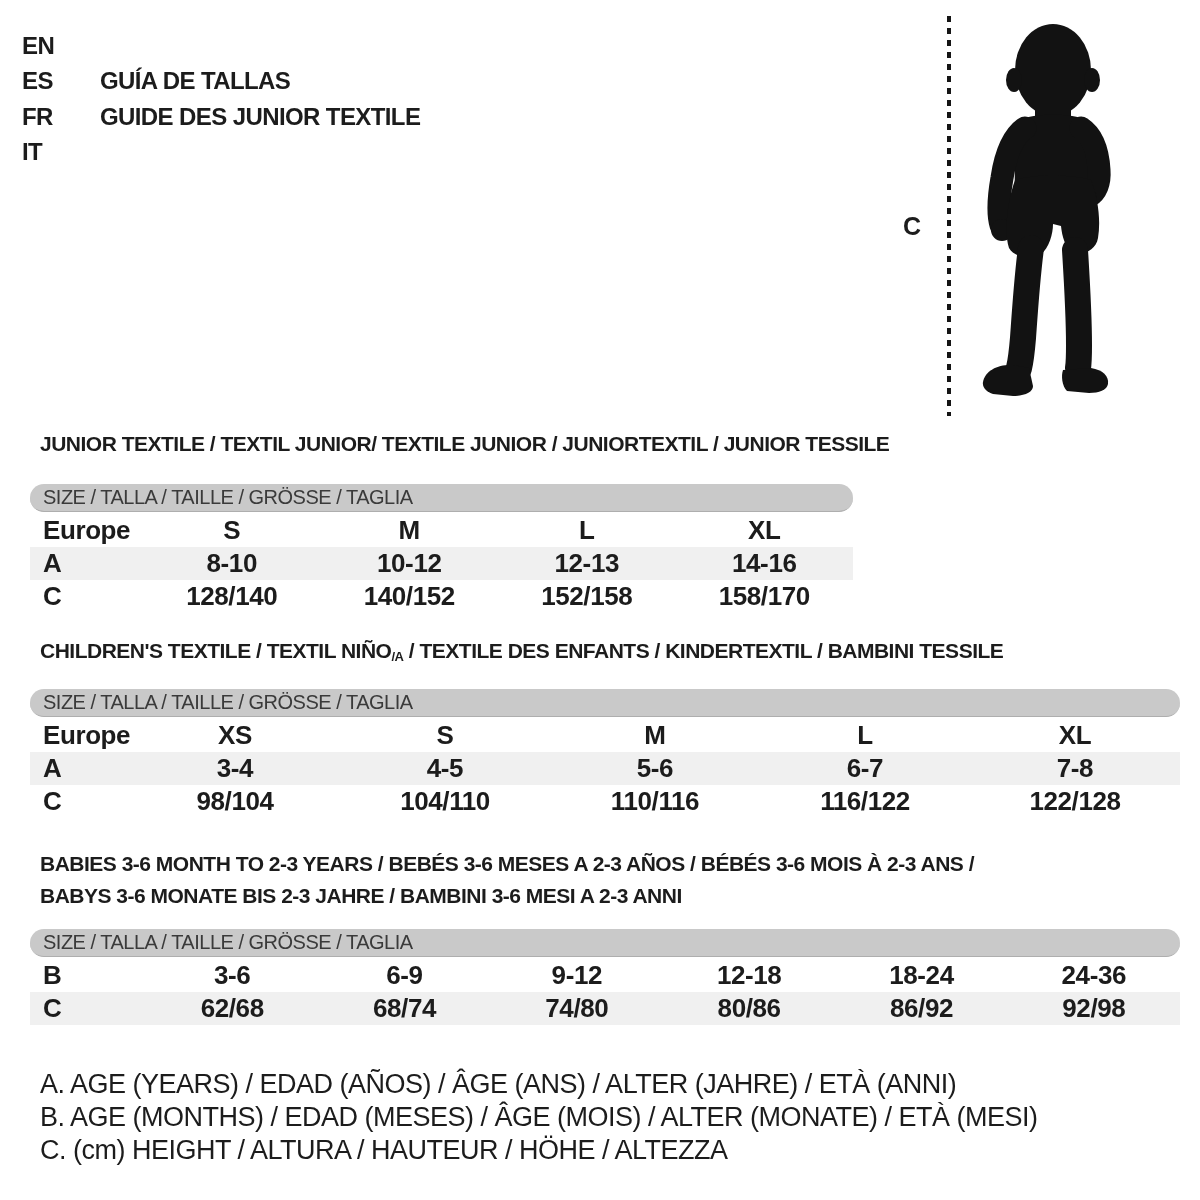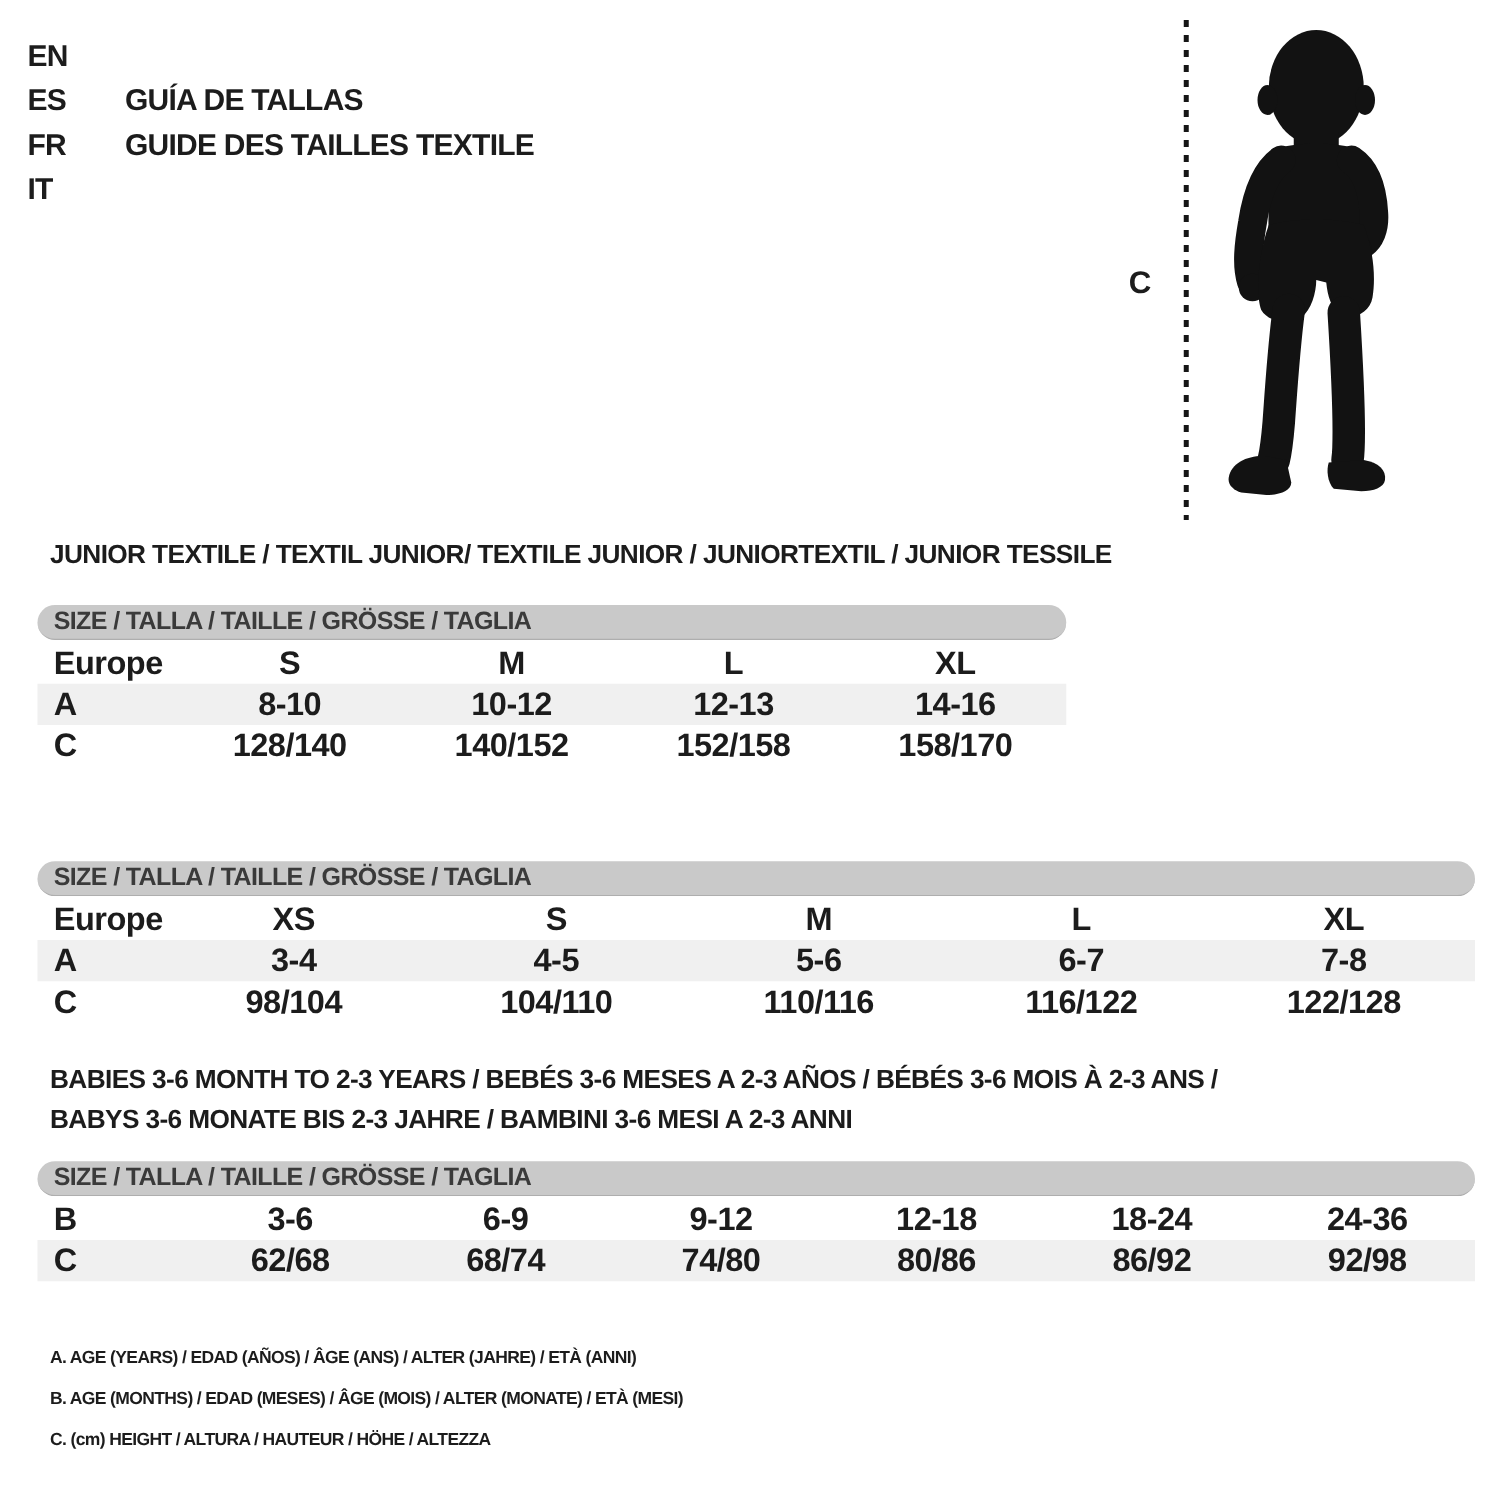--- a/index.html
+++ b/index.html
@@ -25,51 +25,51 @@
   
   .sec-title{position:absolute;left:40px;font-weight:bold;font-size:21px;
     letter-spacing:-0.5px;white-space:nowrap;line-height:22px;}
   .sec-title .sub{font-size:13px;vertical-align:-3px;}
   .sec-title.two-line{line-height:31.5px;}
 
   
   .tbl{position:absolute;left:30px;}
   .tbl-hdr{height:27px;background:#c9c9c9;border-bottom:1px solid #aeaeae;
     display:flex;align-items:center;padding-left:13px;
-    font-weight:bold;font-size:20px;color:#3a3a3a;letter-spacing:-0.5px;margin-bottom:2px;border-radius:14px;}
+    font-weight:normal;font-size:20px;color:#3a3a3a;letter-spacing:-0.5px;margin-bottom:2px;border-radius:14px;}
   .trow{display:flex;height:33px;align-items:center;
     font-weight:bold;font-size:26px;letter-spacing:-0.4px;}
   .trow.shaded{background:#f0f0f0;}
   .tlabel{padding-left:13px;box-sizing:border-box;flex:none;}
   .t1 .tlabel{width:113px;}
   .t2 .tlabel{width:100px;}
   .t3 .tlabel{width:116px;}
   .tcell{flex:1;text-align:center;}
 
   
   .legend{position:absolute;left:40px;top:1068px;}
   .legend-line{height:33px;display:flex;align-items:center;
-    font-weight:bold;font-size:14px;letter-spacing:-0.5px;white-space:nowrap;}
+    font-weight:normal;font-size:27px;letter-spacing:-0.5px;white-space:nowrap;}
 </style>
 </head>
 <body>
 
 <div class="canvas">
 
   <div class="langs">
     <div class="lang-row">
       <span class="lang-code">EN</span>
     </div>
     <div class="lang-row">
       <span class="lang-code">ES</span>
       <span class="lang-title">GUÍA DE TALLAS</span>
     </div>
     <div class="lang-row">
       <span class="lang-code">FR</span>
-      <span class="lang-title">GUIDE DES TAILLES TEXTILE</span>
+      <span class="lang-title">GUIDE DES JUNIOR TEXTILE</span>
     </div>
     <div class="lang-row">
       <span class="lang-code">IT</span>
     </div>
   </div>
 
   <span class="c-label">C</span>
   <div class="dash-line"></div>
   <svg class="toddler" width="178" height="402" viewBox="0 0 178 402" fill="#121212">
     <ellipse cx="90" cy="52" rx="38" ry="46"></ellipse>
@@ -107,20 +107,23 @@
     </div>
     <div class="trow">
       <div class="tlabel">C</div>
       <div class="tcell">128/140</div>
       <div class="tcell">140/152</div>
       <div class="tcell">152/158</div>
       <div class="tcell">158/170</div>
     </div>
   </div>
 
+  <div class="sec-title" style="top:640px;">
+    <span>CHILDREN'S TEXTILE / TEXTIL NIÑO</span><span class="sub">/A</span><span> / TEXTILE DES ENFANTS / KINDERTEXTIL / BAMBINI TESSILE</span>
+  </div>
   <div class="tbl t2" style="top:689px;width:1150px;">
     <div class="tbl-hdr">SIZE / TALLA / TAILLE / GRÖSSE / TAGLIA</div>
     <div class="trow">
       <div class="tlabel">Europe</div>
       <div class="tcell">XS</div>
       <div class="tcell">S</div>
       <div class="tcell">M</div>
       <div class="tcell">L</div>
       <div class="tcell">XL</div>
     </div>

